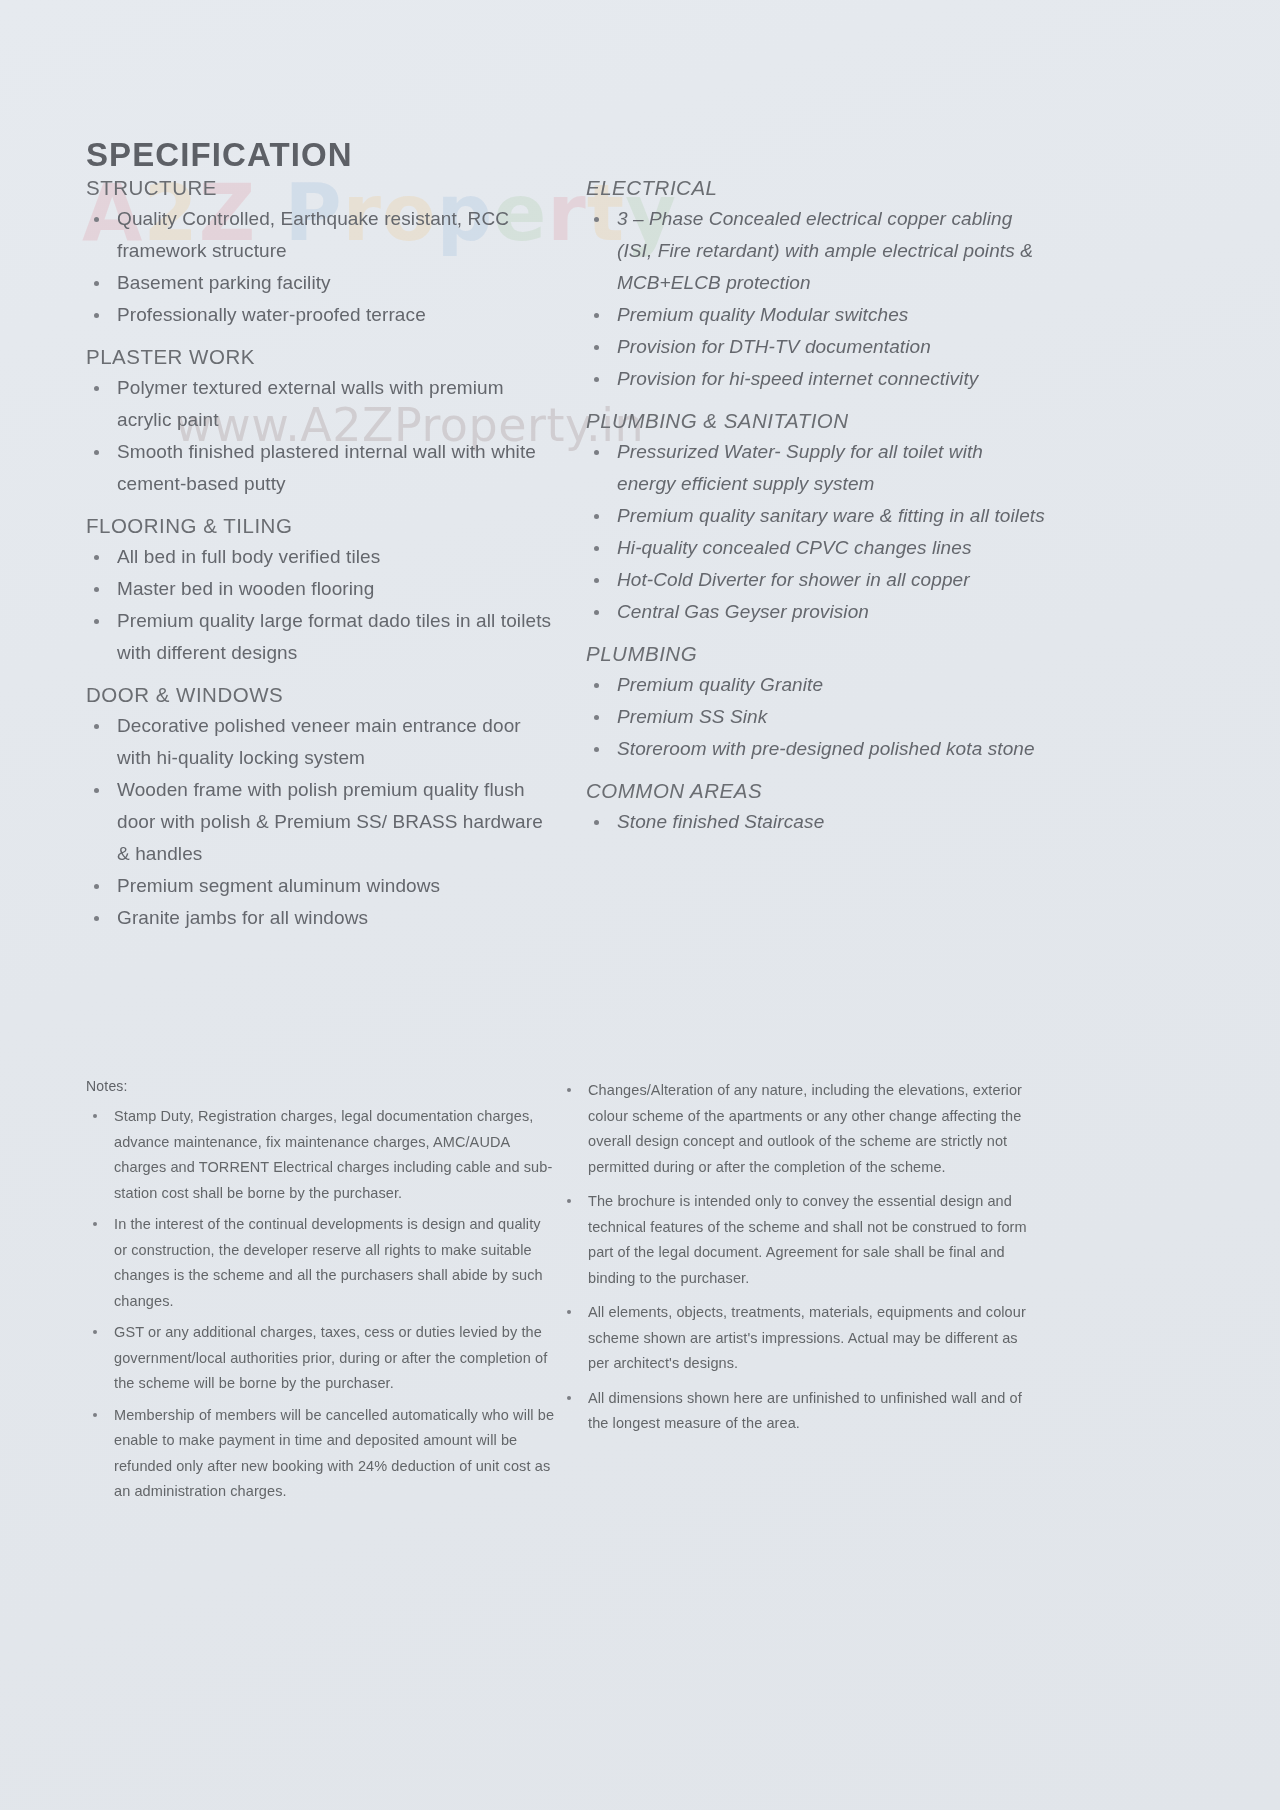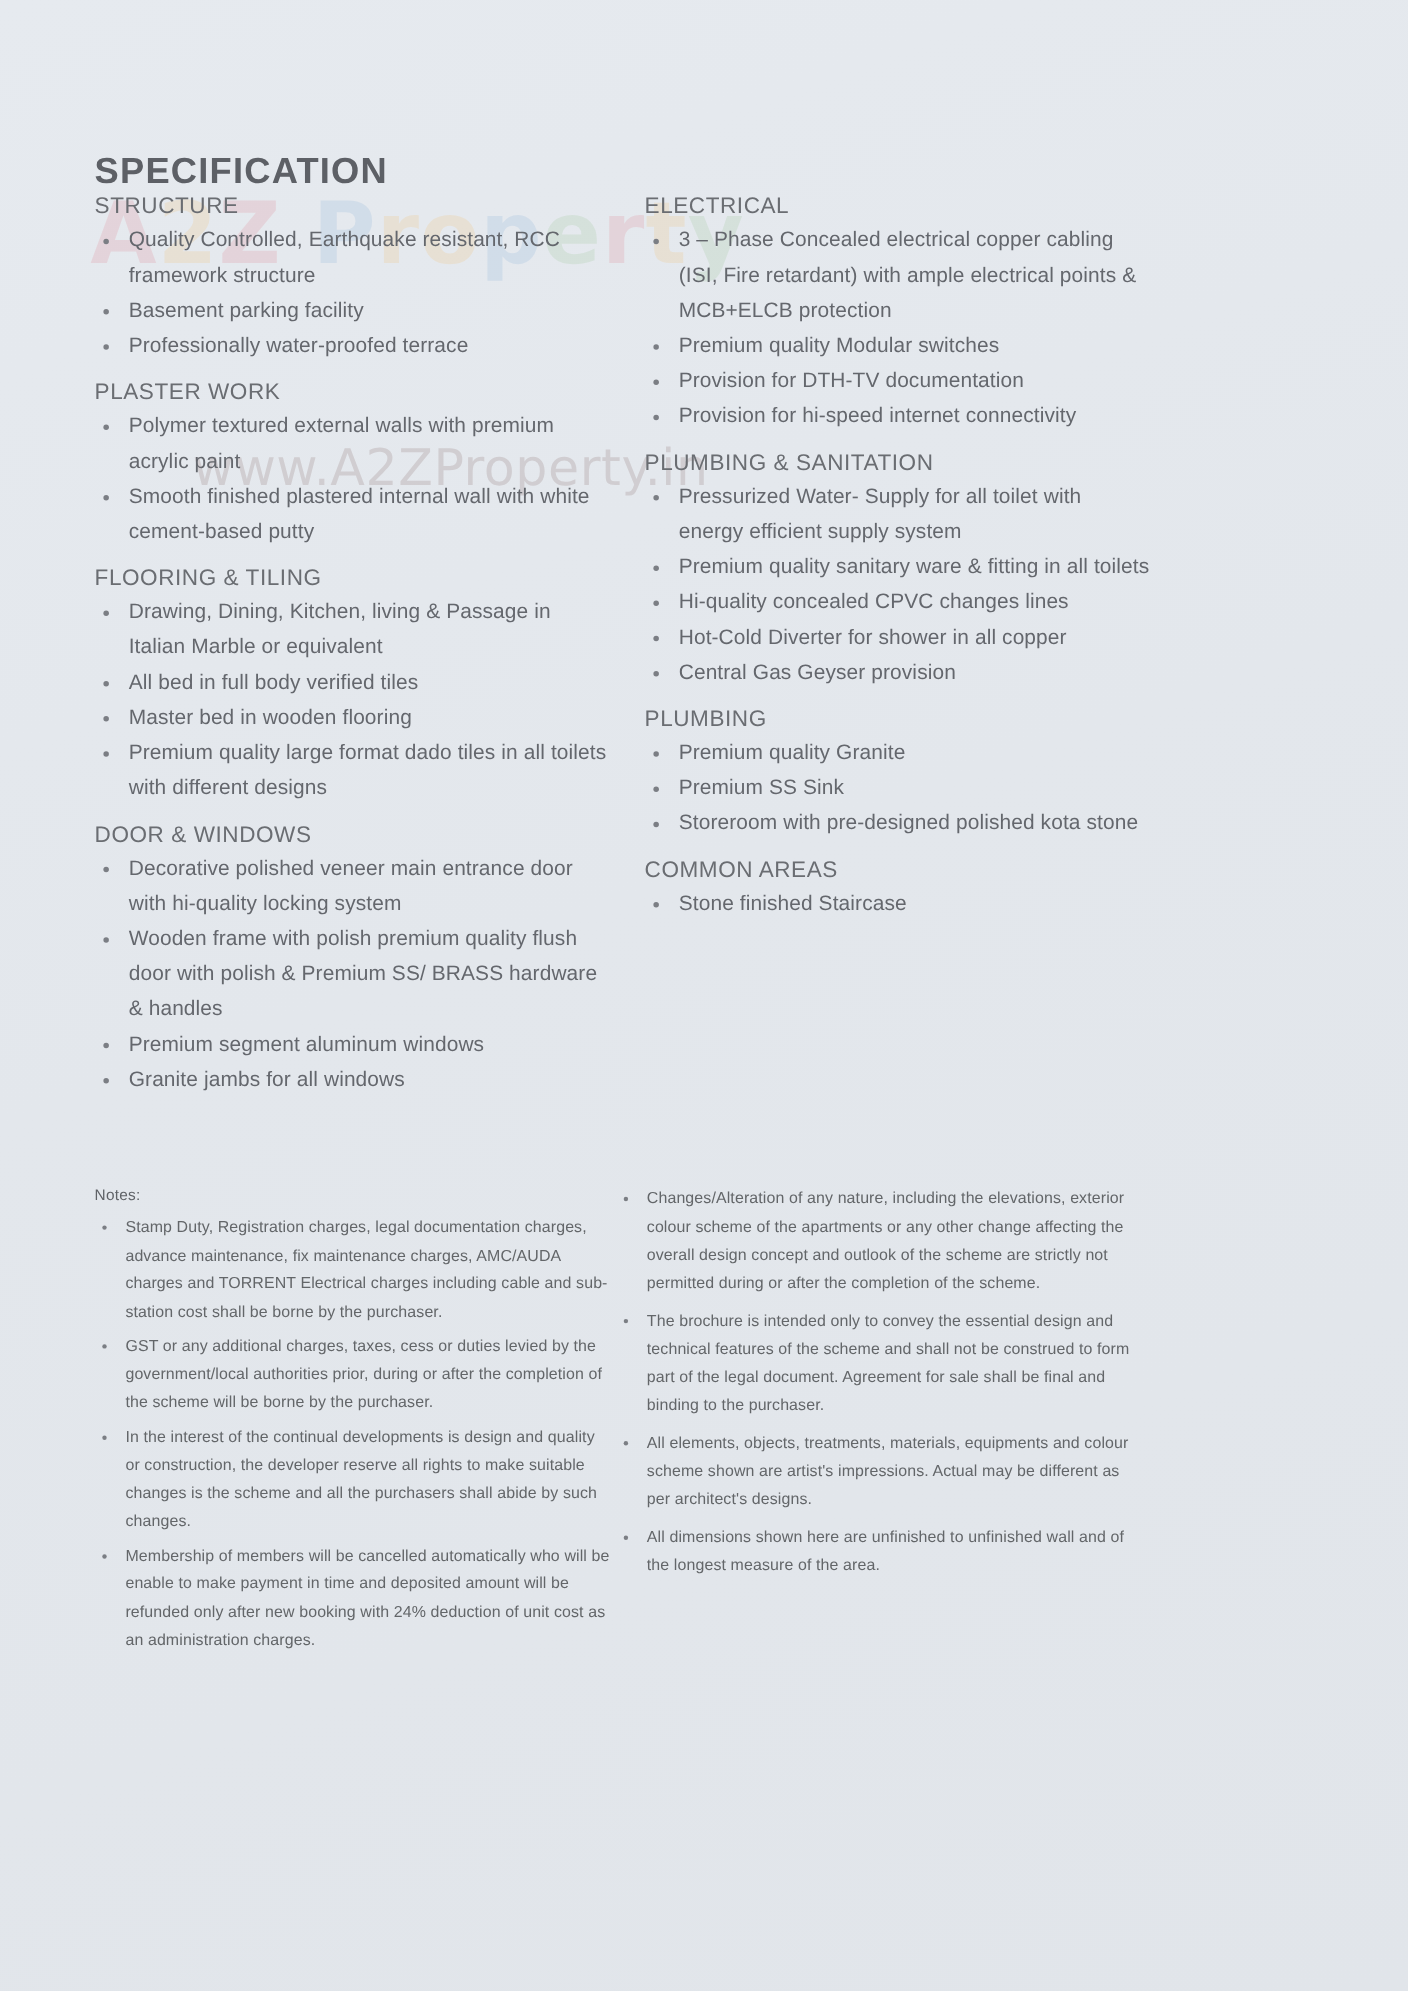--- a/index.html
+++ b/index.html
@@ -67,21 +67,21 @@
     position: absolute;
     left: 0;
     top: 176px;
     width: 1280px;
   }
   .spec-col {
     position: absolute;
     top: 0;
   }
   .spec-col.left  { left: 86px;  width: 470px; }
-  .spec-col.right { left: 586px; width: 460px; }
+  .spec-col.right { left: 586px; width: 460px; font-style: italic; }
 
   .spec-section { margin-bottom: 14px; }
   .spec-section:first-child { margin-top: 0; }
 
   .section-heading {
     font-size: 20.5px;
     color: #6a6d72;
     letter-spacing: 0.5px;
     margin-bottom: 3px;
     font-weight: 400;
@@ -172,21 +172,20 @@
         <div class="spec-section">
           <div class="section-heading">PLASTER WORK</div>
           <ul class="spec-list">
             <li>Polymer textured external walls with premium acrylic paint</li>
             <li>Smooth finished plastered internal wall with white cement-based putty</li>
           </ul>
         </div>
         <div class="spec-section">
           <div class="section-heading">FLOORING &amp; TILING</div>
           <ul class="spec-list">
-            <li>Drawing, Dining, Kitchen, living &amp; Passage in Italian Marble  or equivalent</li>
             <li>All bed in full body verified tiles</li>
             <li>Master bed in wooden flooring</li>
             <li>Premium quality large format dado tiles in all toilets with different designs</li>
           </ul>
         </div>
         <div class="spec-section">
           <div class="section-heading">DOOR &amp; WINDOWS</div>
           <ul class="spec-list">
             <li>Decorative polished veneer main entrance door with hi-quality locking system</li>
             <li>Wooden frame with polish premium quality flush door with polish &amp; Premium SS/ BRASS hardware &amp; handles</li>
@@ -230,22 +229,22 @@
           </ul>
         </div>
       </div>
   </div>
 
   <div class="notes-wrap">
     <div class="notes-col left">
       <div class="notes-label">Notes:</div>
       <ul class="notes-list" id="notes-left">
           <li>Stamp Duty, Registration charges, legal documentation charges, advance maintenance, fix maintenance charges, AMC/AUDA charges and TORRENT Electrical charges including cable and sub-station cost shall be borne by the purchaser.</li>
+          <li>In the interest of the continual developments is design and quality or construction, the developer reserve all rights to make suitable changes is the scheme and all the purchasers shall abide by such changes.</li>
           <li>GST or any additional charges, taxes, cess or duties levied by the government/local authorities prior, during or after the completion of the scheme will be borne by the purchaser.</li>
-          <li>In the interest of the continual developments is design and quality or construction, the developer reserve all rights to make suitable changes is the scheme and all the purchasers shall abide by such changes.</li>
           <li>Membership of members will be cancelled automatically who will be enable to make payment in time and deposited amount will be refunded only after new booking with 24% deduction of unit cost as an administration charges.</li>
         </ul>
     </div>
     <div class="notes-col right">
       <ul class="notes-list" id="notes-right">
           <li>Changes/Alteration of any nature, including the elevations, exterior colour scheme of the apartments or any other change affecting the overall design concept and outlook of the scheme are strictly not permitted during or after the completion of the scheme.</li>
           <li>The brochure is intended only to convey the essential design and technical features of the scheme and shall not be construed to form part of the legal document. Agreement for sale shall be final and binding to the purchaser.</li>
           <li>All elements, objects, treatments, materials, equipments and colour scheme shown are artist's impressions. Actual may be different as per architect's designs.</li>
           <li> All dimensions shown here are unfinished to unfinished wall and of the longest measure of the area.</li>
         </ul>

